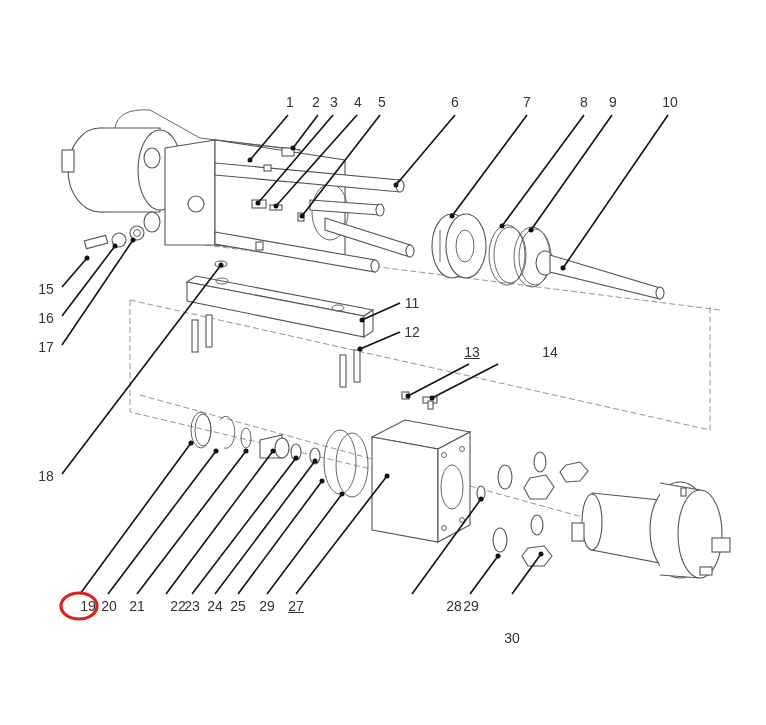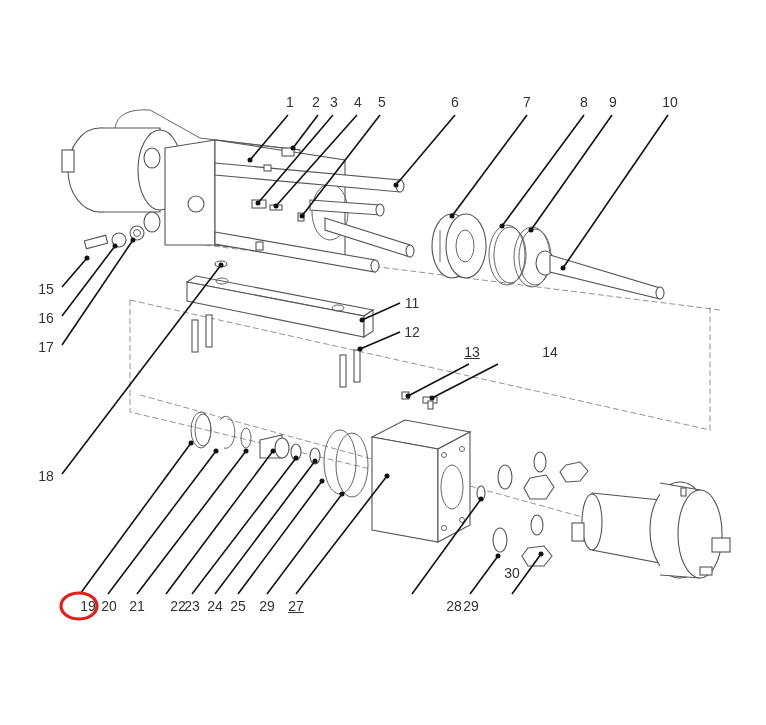--- a/index.html
+++ b/index.html
@@ -244,14 +244,14 @@
   <div class="lbl" style="left:109px;top:606px;">20</div>
   <div class="lbl" style="left:137px;top:606px;">21</div>
   <div class="lbl" style="left:166px;top:606px;margin-left:12px;">22</div>
   <div class="lbl" style="left:192px;top:606px;">23</div>
   <div class="lbl" style="left:215px;top:606px;">24</div>
   <div class="lbl" style="left:238px;top:606px;">25</div>
   <div class="lbl" style="left:267px;top:606px;">29</div>
   <div class="lbl" style="left:296px;top:606px;text-decoration:underline;">27</div>
   <div class="lbl" style="left:412px;top:606px;margin-left:42px;">28</div>
   <div class="lbl" style="left:471px;top:606px;">29</div>
-  <div class="lbl" style="left:512px;top:573px;">30</div>
+  <div class="lbl" style="left:512px;top:638px;">30</div>
 </div>
 
 </body></html>

